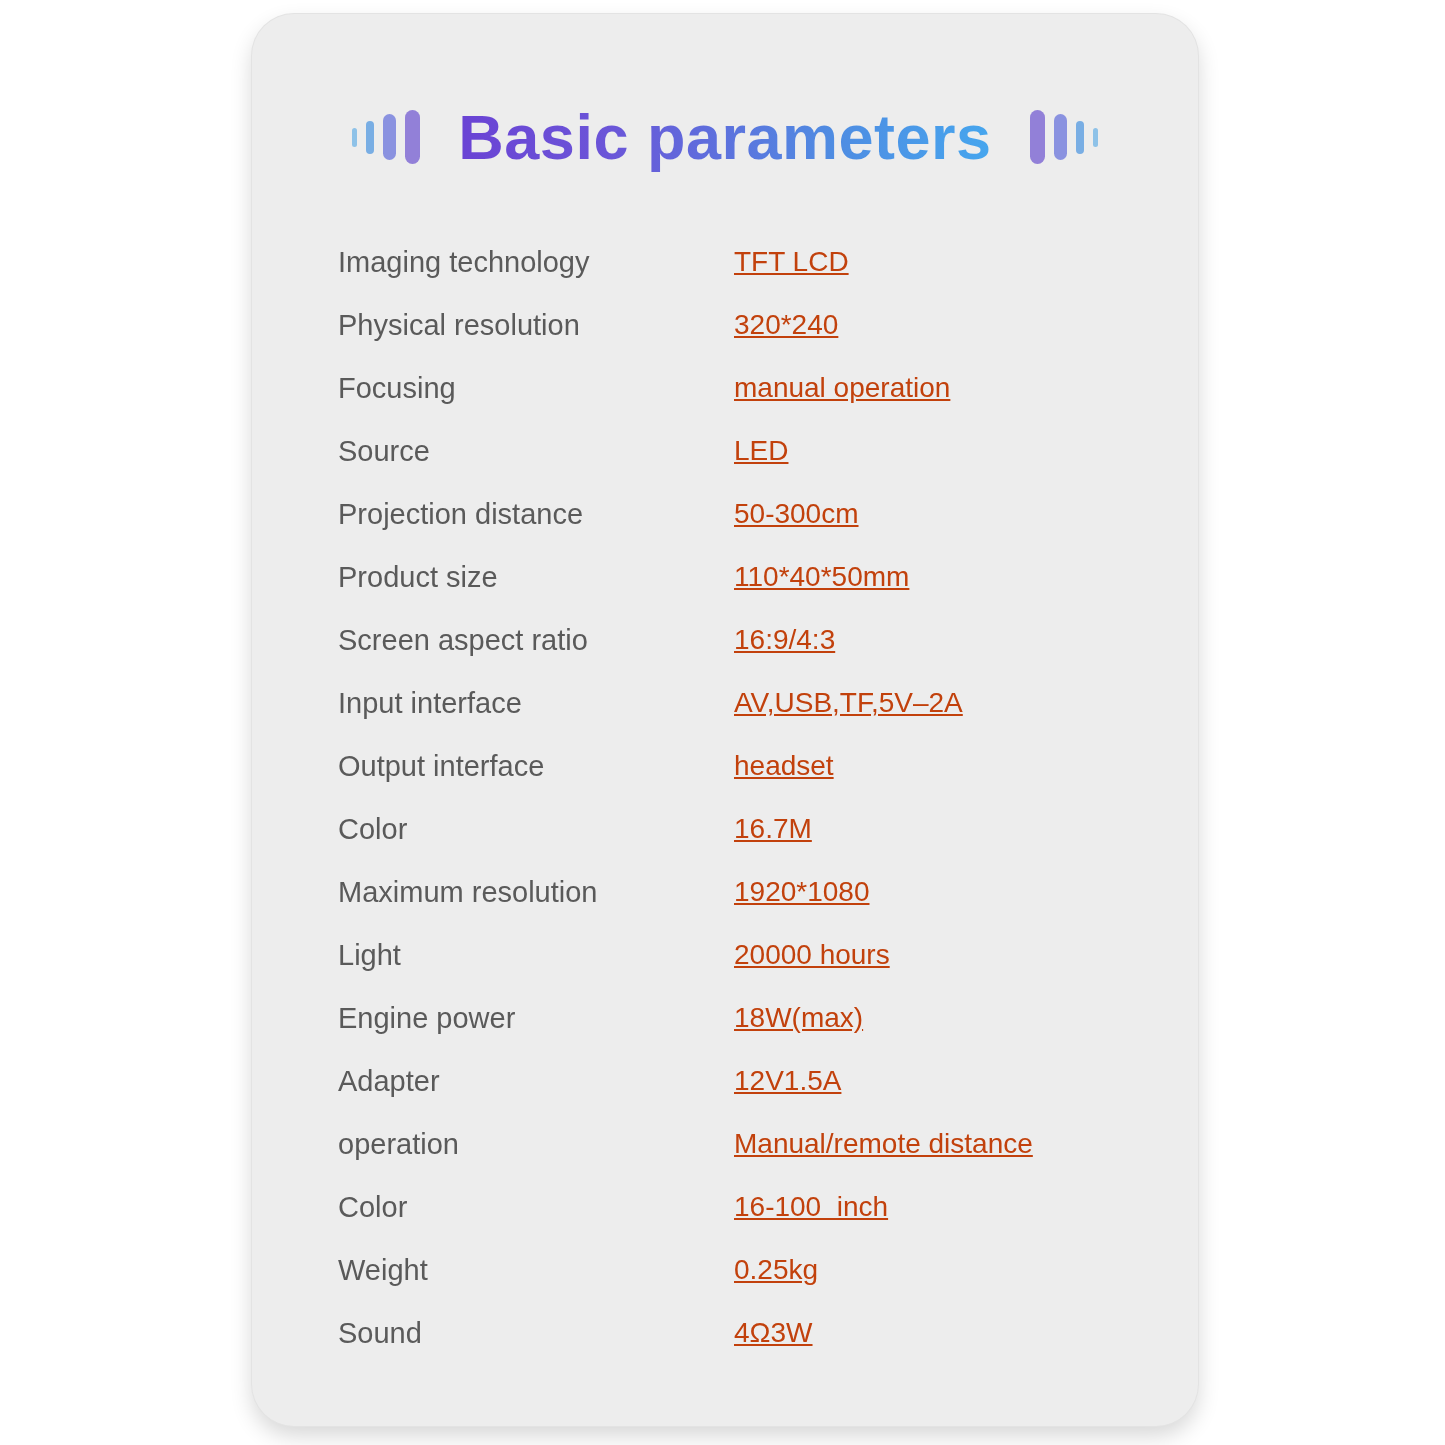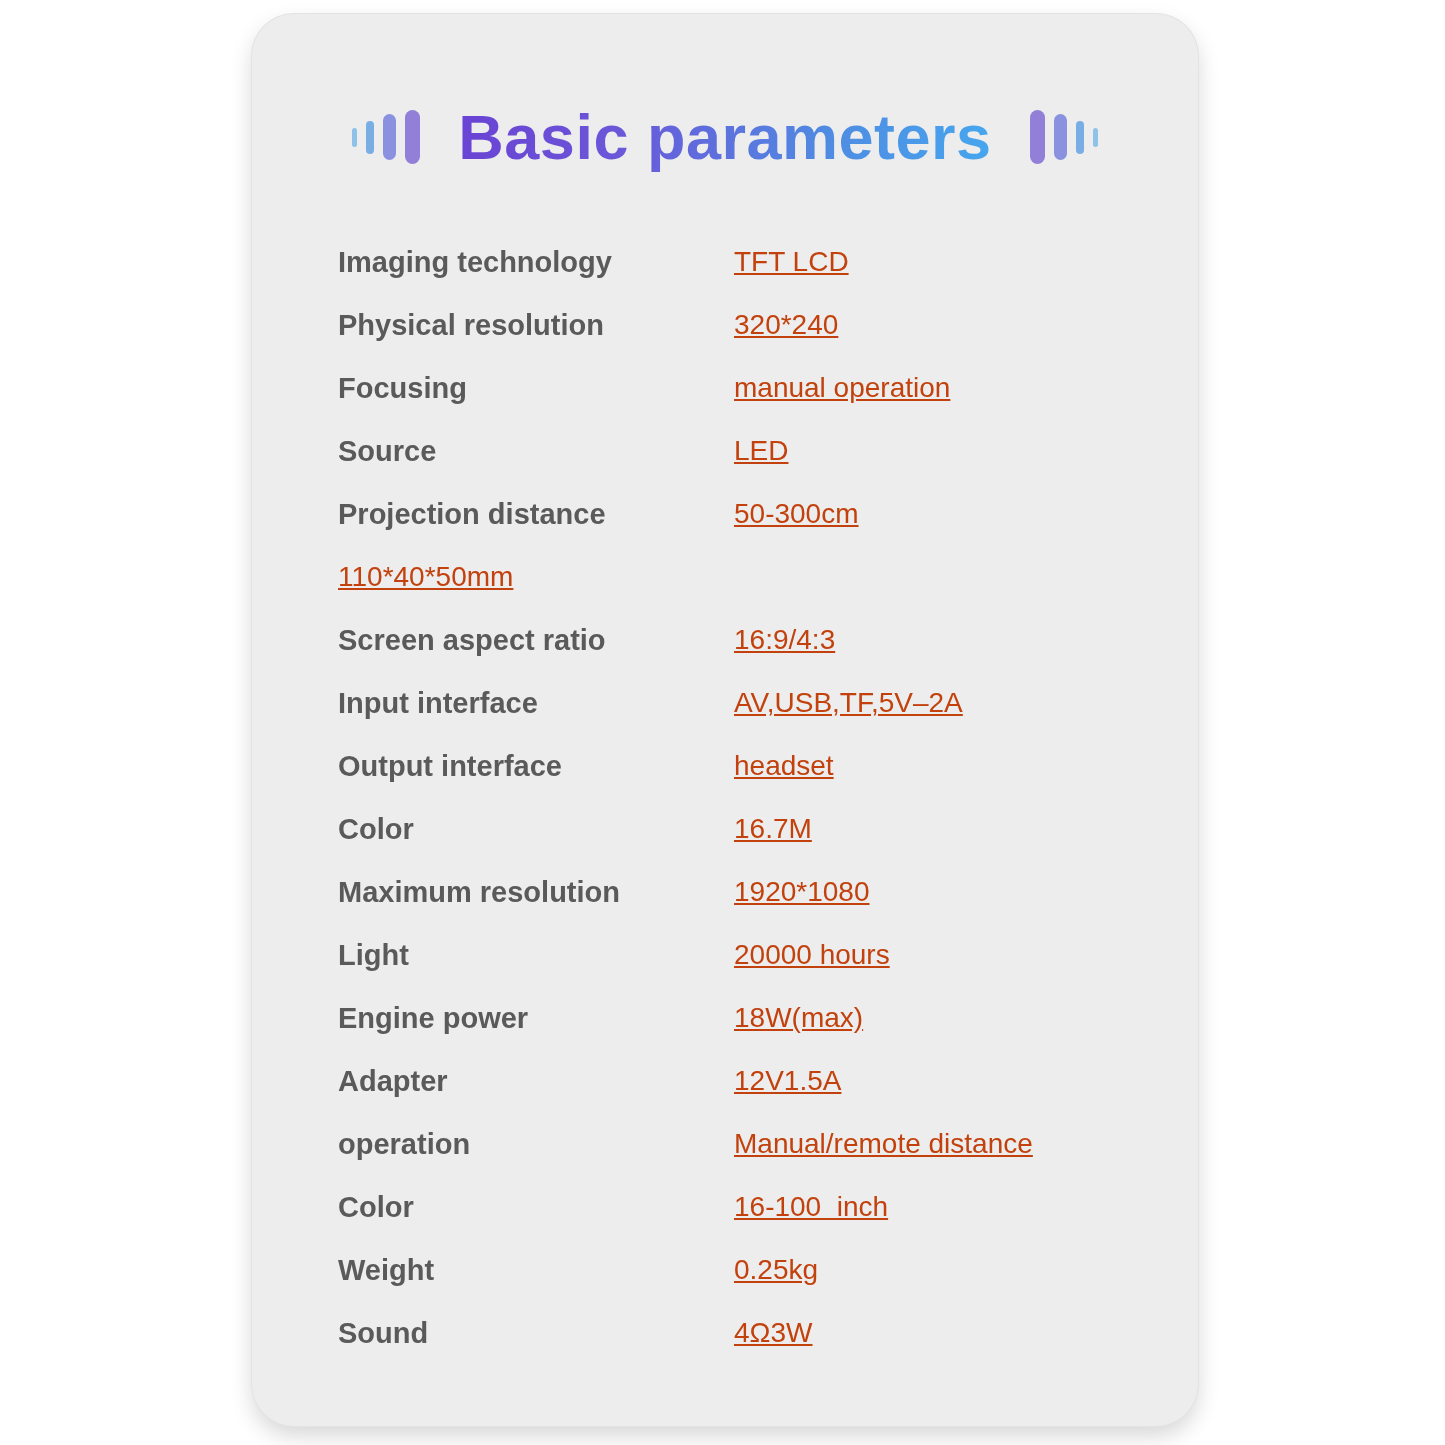--- a/index.html
+++ b/index.html
@@ -61,21 +61,20 @@
     display: flex;
     align-items: center;
     height: 63px;
   }
   .row .label {
     width: 396px;
     flex: 0 0 396px;
     font-size: 29px;
     color: #5a5a5a;
     white-space: pre-wrap;
-    font-weight: bold;
   }
   .row .value {
     font-size: 28px;
     color: #c2410c;
     white-space: pre-wrap;
     text-decoration: underline;
   }
 </style>
 </head>
 <body>
@@ -118,20 +117,21 @@
       <div class="label">Source</div>
       <div class="value">LED</div>
     </div>
 
     <div class="row">
       <div class="label">Projection distance</div>
       <div class="value">50-300cm</div>
     </div>
 
     <div class="row">
+      <div class="label">Product size</div>
       <div class="value">110*40*50mm</div>
     </div>
 
     <div class="row">
       <div class="label">Screen aspect ratio</div>
       <div class="value">16:9/4:3</div>
     </div>
 
     <div class="row">
       <div class="label">Input interface</div>

